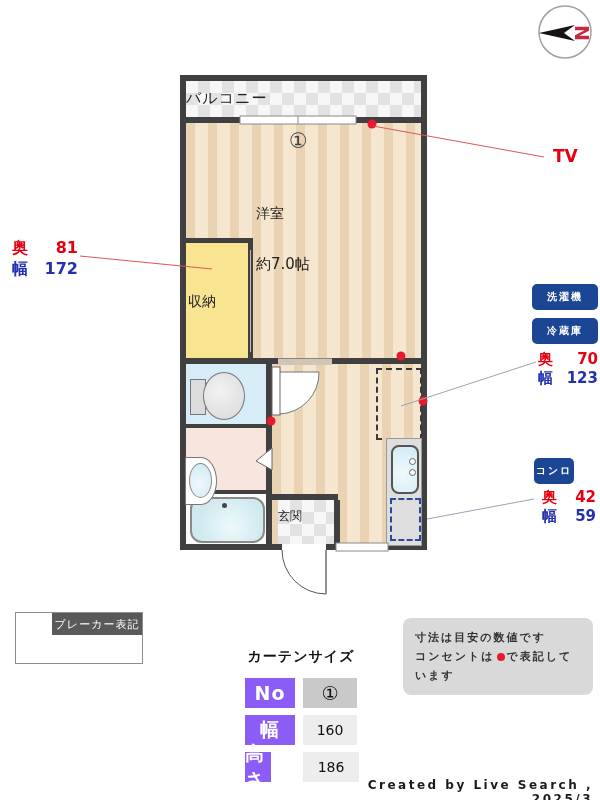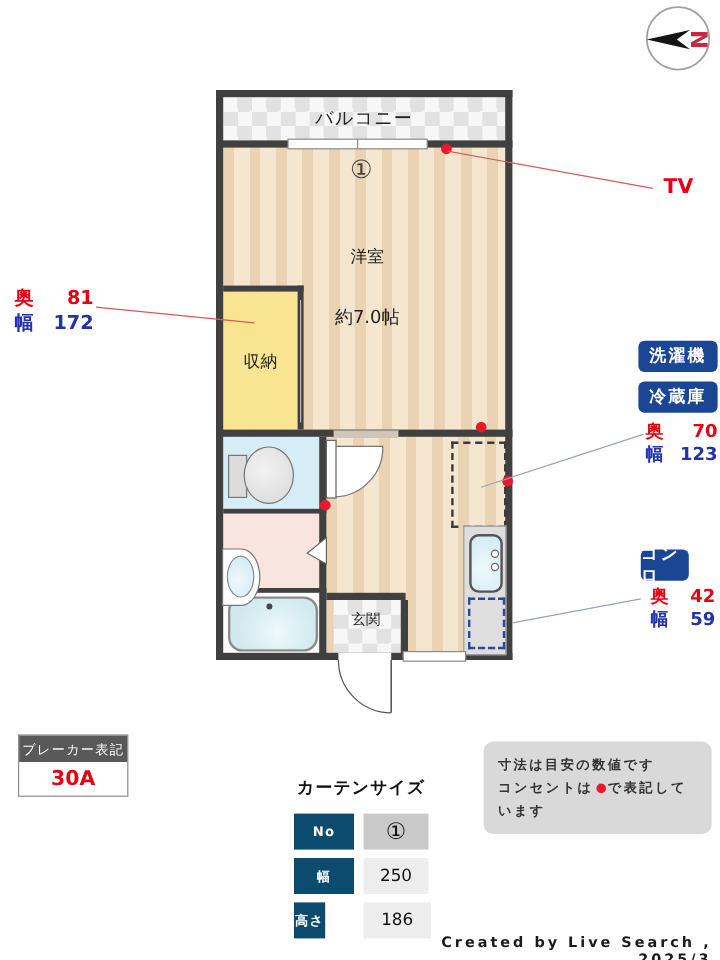--- a/index.html
+++ b/index.html
@@ -14,35 +14,35 @@
   .toilet-room{background:#d6ecf7;}
   .washroom{background:#f8e5de;}
   .bathroom{background:#fbfbfb;}
   
   .tub{background:radial-gradient(circle at 55% 65%,#eef9fb 0%,#cfe9ee 70%);border:2px solid #8a8a8a;border-radius:12px;}
   .kitchen{background:#dedede;border:1px solid #9a9a9a;}
   .sink{background:radial-gradient(circle at 40% 60%,#eefafd,#cfeaf4);border:2px solid #555;border-radius:8px;}
   .dash-fridge{border:2px dashed #3a3a3a;}
   .dash-stove{border:2px dashed #2b4a9b;}
   
-  .plan-label{color:#222;text-align:center;}
+  .plan-label{color:#222;}
   .jp{letter-spacing:1px;}
   .dim-line{display:flex;justify-content:space-between;font-weight:bold;}
   .red{color:#e60012;}
   .blue{color:#2330b0;}
   .badge{background:#1a4694;color:#fff;border-radius:5px;display:flex;align-items:center;justify-content:center;
-         font-size:14px;font-weight:bold;letter-spacing:2px;}
+         font-size:10px;font-weight:bold;letter-spacing:2px;}
   .tv-label{color:#e60012;font-weight:bold;font-size:17px;}
   
   .breaker{border:1px solid #8d8d8d;background:#fff;}
   .breaker-head{background:#595959;color:#fff;font-size:11px;letter-spacing:1px;display:flex;align-items:center;justify-content:center;}
   .breaker-val{color:#e60012;font-size:17px;font-weight:bold;display:flex;align-items:center;justify-content:center;}
   
   .curtain-title{font-size:14px;font-weight:bold;color:#111;text-align:center;letter-spacing:1px;}
-  .ct-head{background:#0c4a6e;color:#fff;font-size:11px;font-weight:bold;display:flex;align-items:center;justify-content:center;letter-spacing:1px;}
+  .ct-head{background:#8b5cf6;color:#fff;font-size:19px;font-weight:bold;display:flex;align-items:center;justify-content:center;letter-spacing:1px;}
   .ct-val{background:#ededed;color:#111;font-size:14px;display:flex;align-items:center;justify-content:center;}
   .ct-val.first{background:#c9c9c9;font-size:19px;}
   
   .notebox{background:#d9d9d9;border-radius:8px;color:#333;font-size:11px;font-weight:bold;letter-spacing:2px;
            padding:10px 12px;line-height:19px;}
   .note-dot{display:inline-block;width:8px;height:8px;background:#e8192c;border-radius:50%;margin:0 2px;vertical-align:middle;}
   .footer{font-size:12px;font-weight:bold;letter-spacing:2.5px;color:#1a1a1a;text-align:right;}
   .thinline{background:#bbb;}
   svg{position:absolute;left:0;top:0;pointer-events:none;}
 </style>
@@ -171,30 +171,29 @@
     <div class="dim-line red">
       <span>奥</span>
       <span>42</span>
     </div>
     <div class="dim-line blue">
       <span>幅</span>
       <span>59</span>
     </div>
   </div>
 
-  <div class="abs breaker" style="left:15px;top:612px;width:90px;height:50px;">
+  <div class="abs breaker" style="left:15px;top:612px;width:90px;height:50px;padding-left:36px;">
     <div class="breaker-head" style="height:22px;">ブレーカー表記</div>
-    <div class="breaker-val" style="height:28px;">30A</div>
   </div>
 
   <div class="abs curtain-title" style="left:245px;top:648px;width:112px;">カーテンサイズ</div>
   <div class="abs ct-head" style="left:245px;top:678px;width:50px;height:30px;">No</div>
   <div class="abs ct-val first" style="left:303px;top:678px;width:54px;height:30px;">①</div>
   <div class="abs ct-head" style="left:245px;top:715px;width:50px;height:30px;">幅</div>
-  <div class="abs ct-val" style="left:303px;top:715px;width:54px;height:30px;">250</div>
+  <div class="abs ct-val" style="left:303px;top:715px;width:54px;height:30px;">160</div>
   <div class="abs ct-head" style="left:245px;top:752px;width:26px;height:30px;">高さ</div>
   <div class="abs ct-val" style="left:303px;top:752px;width:56px;height:30px;">186</div>
 
   <div class="abs notebox" style="left:403px;top:618px;width:166px;">
     <div>寸法は目安の数値です</div>
     <div><span>コンセントは</span><span class="note-dot"></span><span>で表記しています</span></div>
   </div>
 
   <div class="abs footer" style="left:300px;top:778px;width:293px;">Created by Live Search , 2025/3</div>
 

